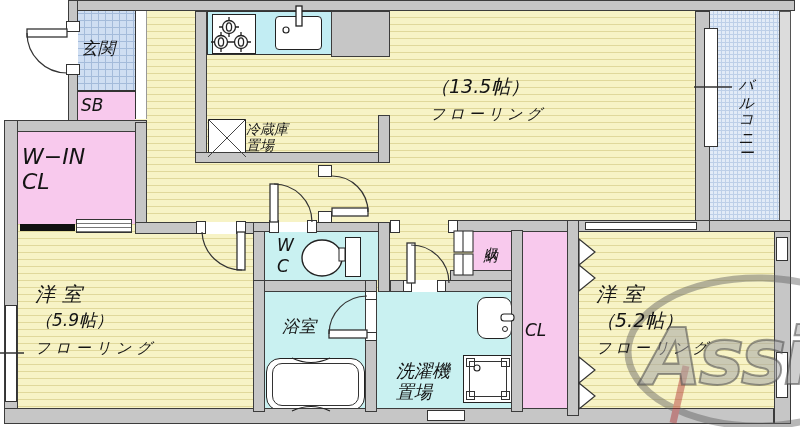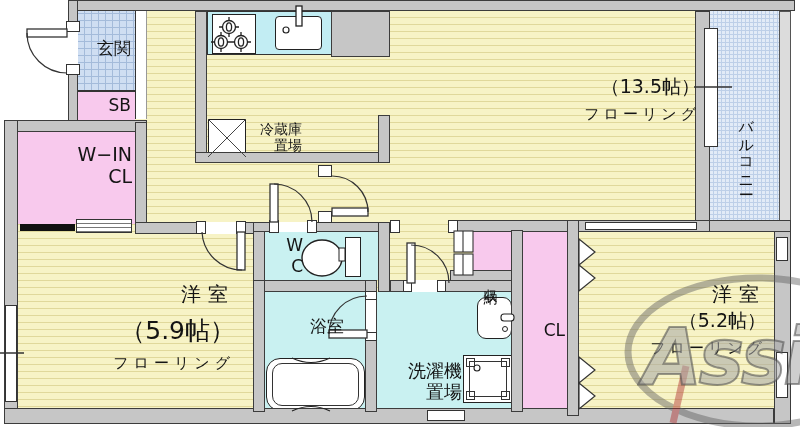--- a/index.html
+++ b/index.html
@@ -16,21 +16,21 @@
   .pink{background:#f8c9ed;z-index:2;}
   .wet{background:#c9f1f1;z-index:2;}
   .counter{background:#c2edf3;border:1px solid #333;z-index:3;}
   .wall{background:#c6c6c6;border:1px solid #3c3c3c;z-index:4;}
   .rail{background:#dcdcdc;border:1px solid #555;z-index:4;}
   .open{background:#fff;z-index:5;}
   .wind{background:#fff;border:1px solid #333;z-index:5;}
   .jamb{background:#fff;border:1px solid #333;z-index:5;}
   .fix{background:#fff;border:1.5px solid #222;z-index:3;}
   .fixline{background:transparent;border:1px solid #333;z-index:3;}
-  .lbl{z-index:7;text-align:right;line-height:1.15;white-space:nowrap;}
+  .lbl{z-index:7;text-align:left;line-height:1.15;white-space:nowrap;font-style:italic;}
   .vert{writing-mode:vertical-rl;text-orientation:mixed;letter-spacing:2px;}
   svg.ol{position:absolute;left:0;top:0;z-index:6;pointer-events:none;}
   #wm{z-index:8;font-style:italic;font-weight:bold;font-size:76px;letter-spacing:-3px;
       color:rgba(165,165,165,0.55);-webkit-text-stroke:2px rgba(75,75,75,0.55);
       transform:scaleY(1.02);}
 </style>
 </head>
 <body>
 
 <div id="plan">
@@ -182,21 +182,21 @@
     <path d="M0 353 H24 M694 87 H732" stroke="#333" stroke-width="1.3" fill="none"></path>
 
     <g opacity="0.45">
       <ellipse cx="758" cy="352" rx="130" ry="74" fill="none" stroke="#5f5f5f" stroke-width="7"></ellipse>
       <line x1="686" y1="366" x2="673" y2="423" stroke="#b03030" stroke-width="7"></line>
     </g>
   </svg>
 
   <div class="abs lbl" style="left:81px;top:39px;width:50px;font-size:17px;">玄関</div>
   <div class="abs lbl" style="left:81px;top:96px;width:50px;font-size:17px;">SB</div>
-  <div class="abs lbl" style="left:22px;top:144px;width:110px;font-size:19px;">
+  <div class="abs lbl" style="left:22px;top:144px;width:110px;font-size:22px;">
     <div>W−IN</div>
     <div>CL</div>
   </div>
   <div class="abs lbl" style="left:246px;top:121px;width:56px;font-size:14px;">
     <div>冷蔵庫</div>
     <div>置場</div>
   </div>
   <div class="abs lbl" style="left:430px;top:72px;width:270px;">
     <div style="font-size:19px;margin-top:4px;">（13.5帖）</div>
     <div style="font-size:15px;letter-spacing:4px;margin-top:8px;">フローリング</div>
@@ -208,21 +208,21 @@
   </div>
   <div class="abs lbl" style="left:282px;top:317px;width:62px;font-size:17px;">浴室</div>
   <div class="abs lbl" style="left:396px;top:361px;width:66px;font-size:18px;">
     <div>洗濯機</div>
     <div>置場</div>
   </div>
   <div class="abs lbl vert" style="left:483px;top:236px;height:46px;font-size:14px;">収納</div>
   <div class="abs lbl" style="left:525px;top:321px;width:40px;font-size:17px;">CL</div>
   <div class="abs lbl" style="left:35px;top:283px;width:200px;">
     <div style="font-size:20px;letter-spacing:7px;">洋室</div>
-    <div style="font-size:25px;margin-top:11px;">（5.9帖）</div>
+    <div style="font-size:17px;margin-top:5px;">（5.9帖）</div>
     <div style="font-size:15px;letter-spacing:5px;margin-top:9px;">フローリング</div>
   </div>
   <div class="abs lbl" style="left:596px;top:283px;width:170px;">
     <div style="font-size:20px;letter-spacing:7px;">洋室</div>
     <div style="font-size:19px;margin-top:4px;">（5.2帖）</div>
     <div style="font-size:15px;letter-spacing:4px;margin-top:8px;">フローリング</div>
   </div>
 
   <div id="wm" class="abs" style="left:643px;top:312px;">Assist</div>
 

